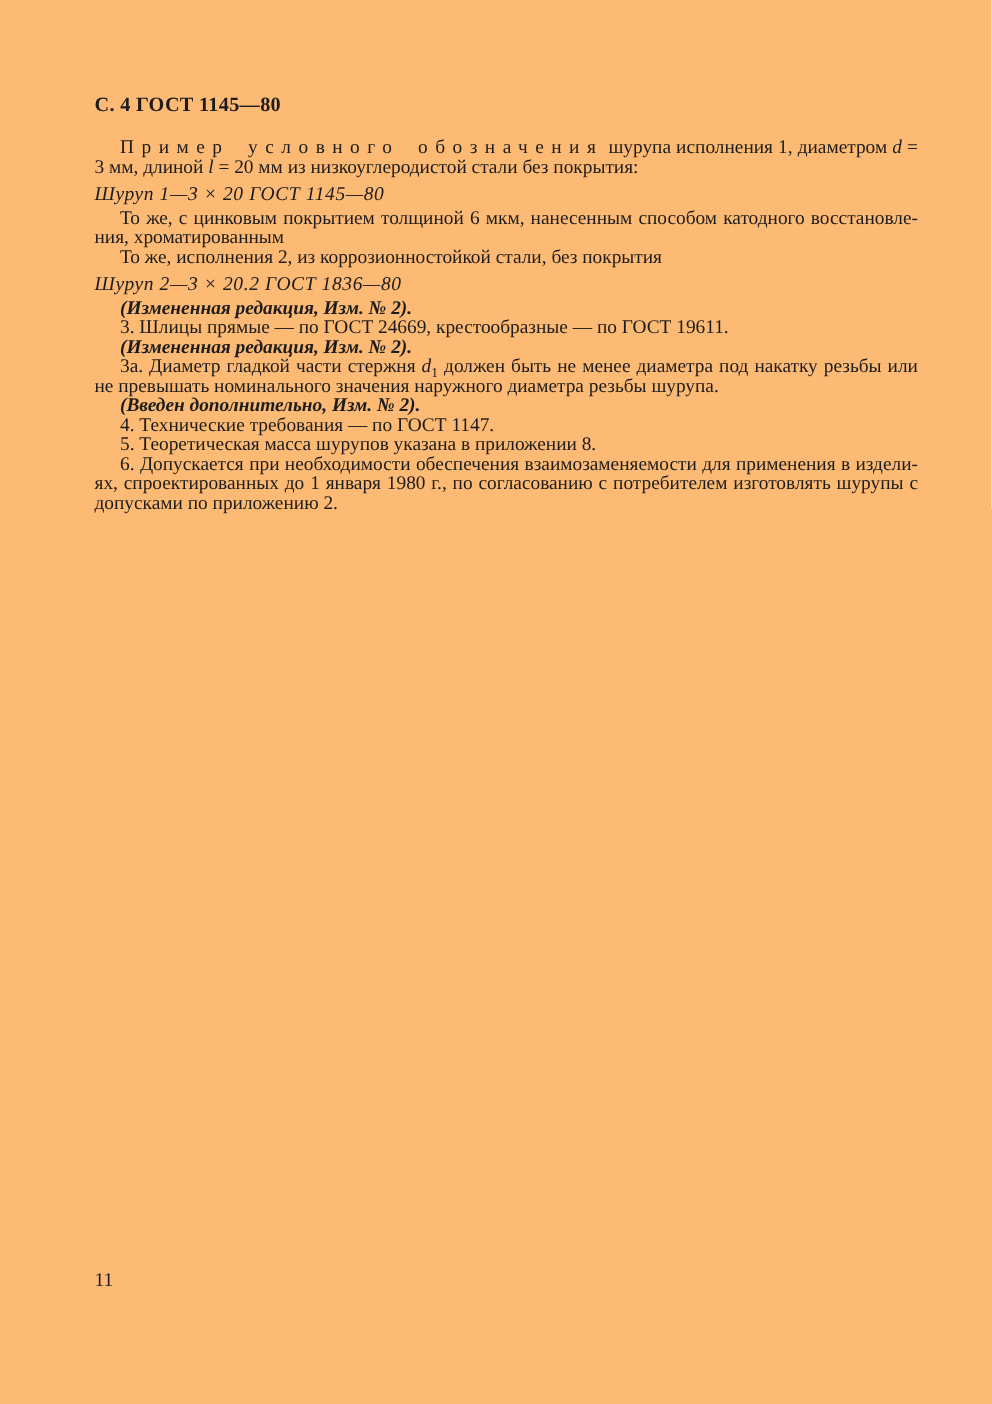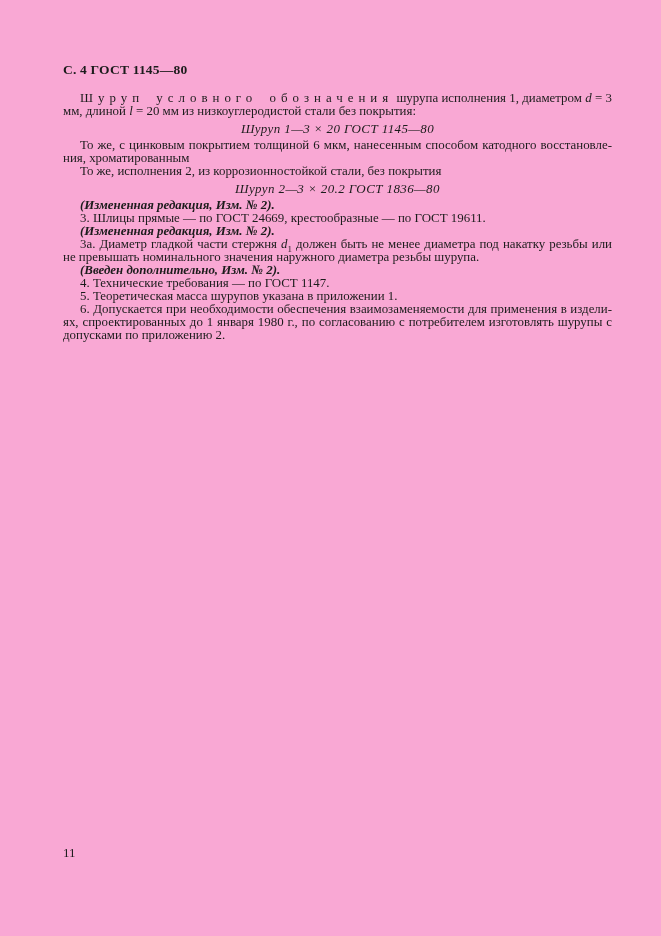--- a/index.html
+++ b/index.html
@@ -2,21 +2,21 @@
 <html><head>
 <meta charset="utf-8">
 <style>
   * { margin: 0; padding: 0; box-sizing: border-box; }
   html, body { background: #fbfbfb; }
   .page {
     position: relative;
     width: 661px;
     height: 936px;
     margin: 0 auto;
-    background: #f9a8d4;
+    background: #fdba74;
     color: #1c1c1c;
     font-family: "Liberation Serif", "DejaVu Serif", serif;
     padding: 63px 49px 0 63px;
     overflow: hidden;
   }
   .doc-header {
     font-weight: bold;
     font-size: 13.5px;
     line-height: 14px;
     letter-spacing: 0.2px;
@@ -26,21 +26,21 @@
     font-size: 12.9px;
     line-height: 13px;
     text-align: justify;
     text-indent: 17px;
   }
   p.body.bold { font-weight: bold; font-style: italic; }
   .formula {
     font-size: 13px;
     line-height: 13px;
     font-style: italic;
-    text-align: center;
+    text-align: left;
     margin: 4px 0 4px 0;
     letter-spacing: 0.4px;
   }
   .spaced {
     letter-spacing: 5px;
     word-spacing: 4px;
   }
   i.var { font-style: italic; }
   sub.var-sub { font-size: 9px; line-height: 0; }
   .page-number {
@@ -51,21 +51,21 @@
   }
 </style>
 </head>
 <body>
 
 <div class="page">
 
   <div class="doc-header">С. 4 ГОСТ 1145—80</div>
 
   <p class="body">
-    <span class="spaced">Шуруп условного обозначения</span>
+    <span class="spaced">Пример условного обозначения</span>
     <span>шурупа исполнения 1, диаметром</span>
     <i class="var">d</i>
     <span>= 3 мм, длиной</span>
     <i class="var">l</i>
     <span>= 20 мм из низкоуглеродистой стали без покрытия:</span>
   </p>
 
   <p class="formula">Шуруп 1—3 × 20 ГОСТ 1145—80</p>
 
   <p class="body">То же, с цинковым покрытием толщиной 6 мкм, нанесенным способом катодного восстановле­ния, хроматированным</p>
@@ -84,19 +84,19 @@
   <p class="body">
     <span>3а. Диаметр гладкой части стержня</span>
     <i class="var">d</i><sub class="var-sub">1</sub>
     <span>должен быть не менее диаметра под накатку резьбы или не превышать номинального значения наружного диаметра резьбы шурупа.</span>
   </p>
 
   <p class="body bold">(Введен дополнительно, Изм. № 2).</p>
 
   <p class="body">4. Технические требования — по ГОСТ 1147.</p>
 
-  <p class="body">5. Теоретическая масса шурупов указана в приложении 1.</p>
+  <p class="body">5. Теоретическая масса шурупов указана в приложении 8.</p>
 
   <p class="body">6. Допускается при необходимости обеспечения взаимозаменяемости для применения в издели­ях, спроектированных до 1 января 1980 г., по согласованию с потребителем изготовлять шурупы с допусками по приложению 2.</p>
 
   <div class="page-number">11</div>
 
 </div>
 
 </body></html>

